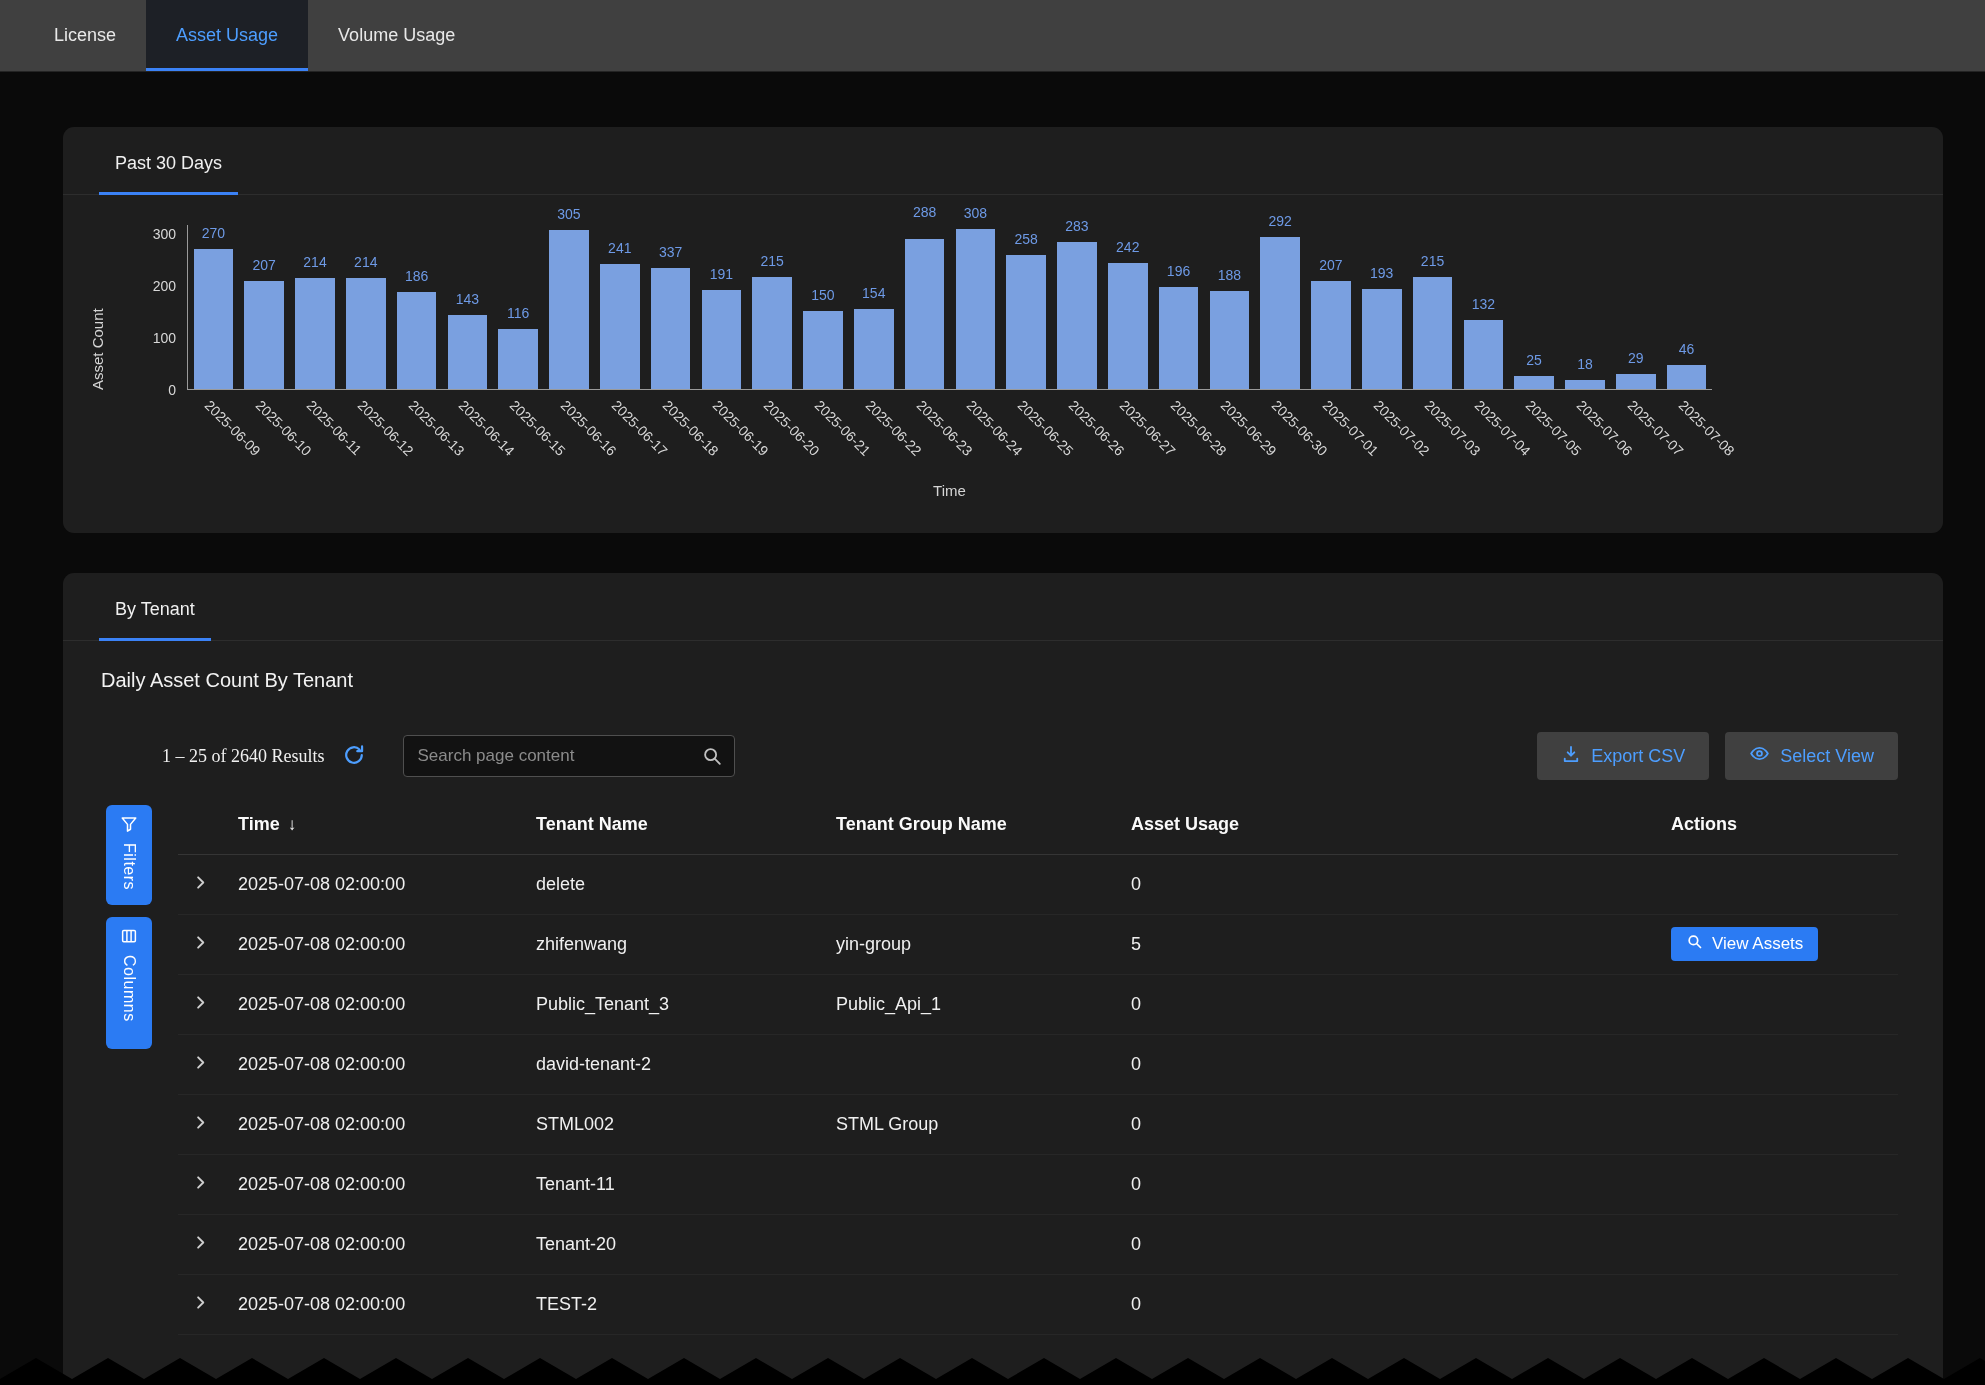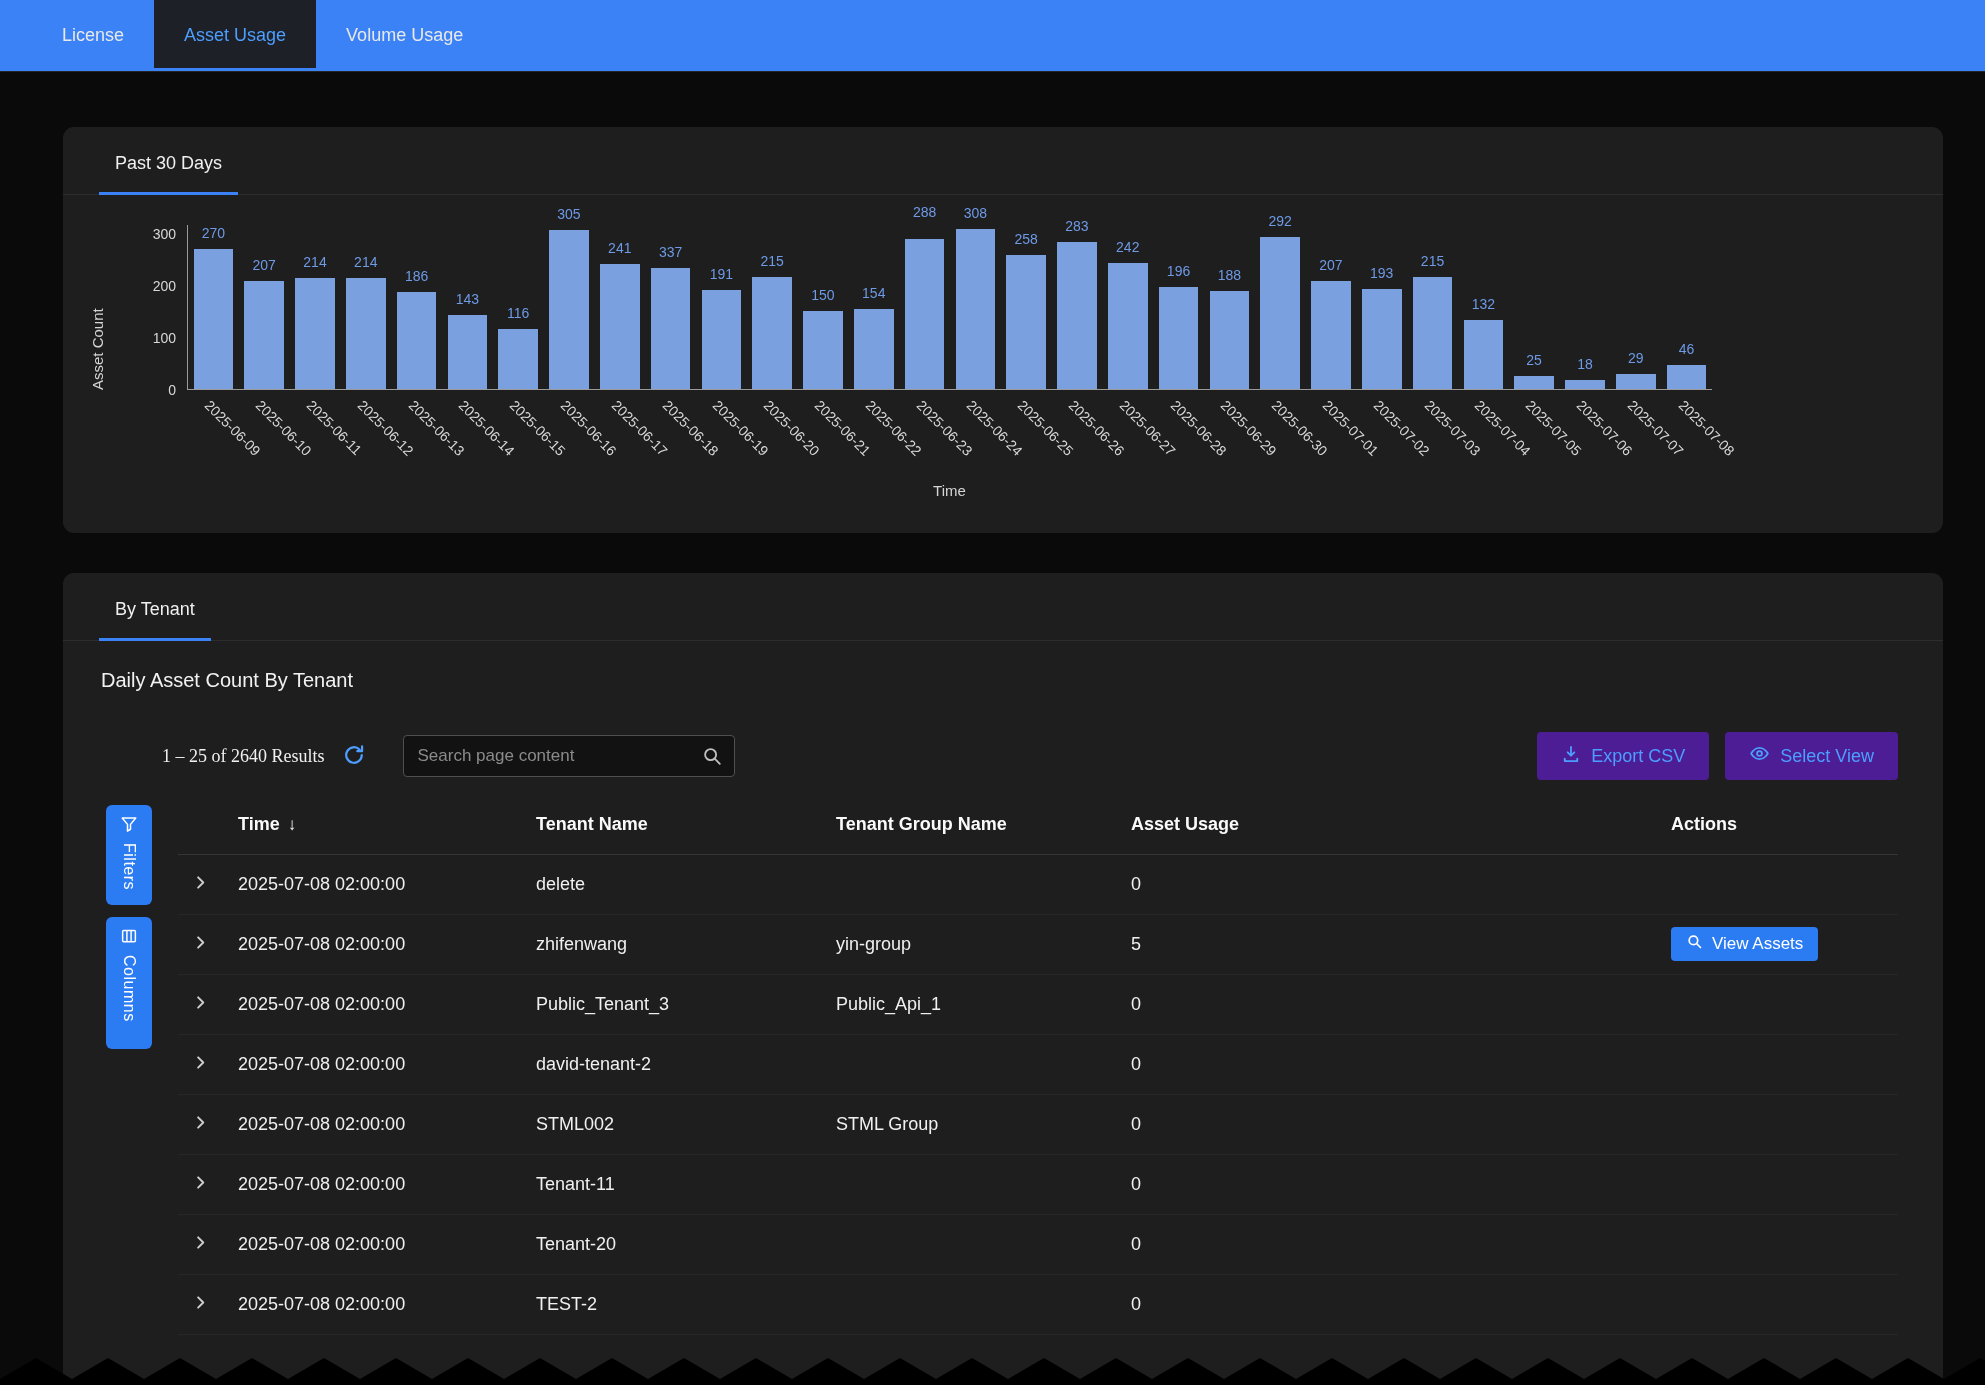--- a/index.html
+++ b/index.html
@@ -4,22 +4,22 @@
 <style>
   * { box-sizing: border-box; margin: 0; padding: 0; }
   html { background: #0a0a0a; }
   body {
     width: 1985px; height: 1385px; margin: 0; overflow: hidden; position: relative;
     background: #0a0a0a; color: #e8e8e8;
     font-family: "Liberation Sans", "DejaVu Sans", sans-serif;
   }
   
   .topbar {
-    height: 72px; background: #3b82f6; border-bottom: 1px solid #242424;
-    display: flex; align-items: stretch; padding-left: 32px;
+    height: 72px; background: #404040; border-bottom: 1px solid #242424;
+    display: flex; align-items: stretch; padding-left: 24px;
   }
   .toptab {
     display: flex; align-items: center; padding: 0 30px;
     font-size: 18px; color: #e8e8e8; cursor: pointer; white-space: nowrap;
   }
   .toptab.active {
     color: #4d9eff; background: #1d2026;
     box-shadow: inset 0 -3px 0 #3b82f6;
   }
   
@@ -89,21 +89,21 @@
     border: 1px solid #4f4f4f; border-radius: 4px;
     padding: 0 44px 0 14px; font-size: 17px; outline: none;
     font-family: "Liberation Sans", sans-serif;
   }
   .searchbox input::placeholder { color: #8b8b8b; }
   .searchbox .sicon { position: absolute; right: 12px; top: 10px; }
   .spacer { flex: 1; }
   .tool-btn {
     display: inline-flex; align-items: center; gap: 10px;
     height: 48px; padding: 0 24px; margin-left: 16px;
-    background: #4c1d95; border: none; border-radius: 4px;
+    background: #404040; border: none; border-radius: 4px;
     color: #4d9eff; font-size: 18px; cursor: pointer;
     font-family: "Liberation Sans", sans-serif; white-space: nowrap;
   }
   
   .side-btn {
     position: absolute; left: 43px; width: 46px;
     background: #2b7bf3; color: #fff; border: none; border-radius: 6px;
     display: flex; flex-direction: column; align-items: center;
     padding-top: 10px; gap: 7px; cursor: pointer;
   }

